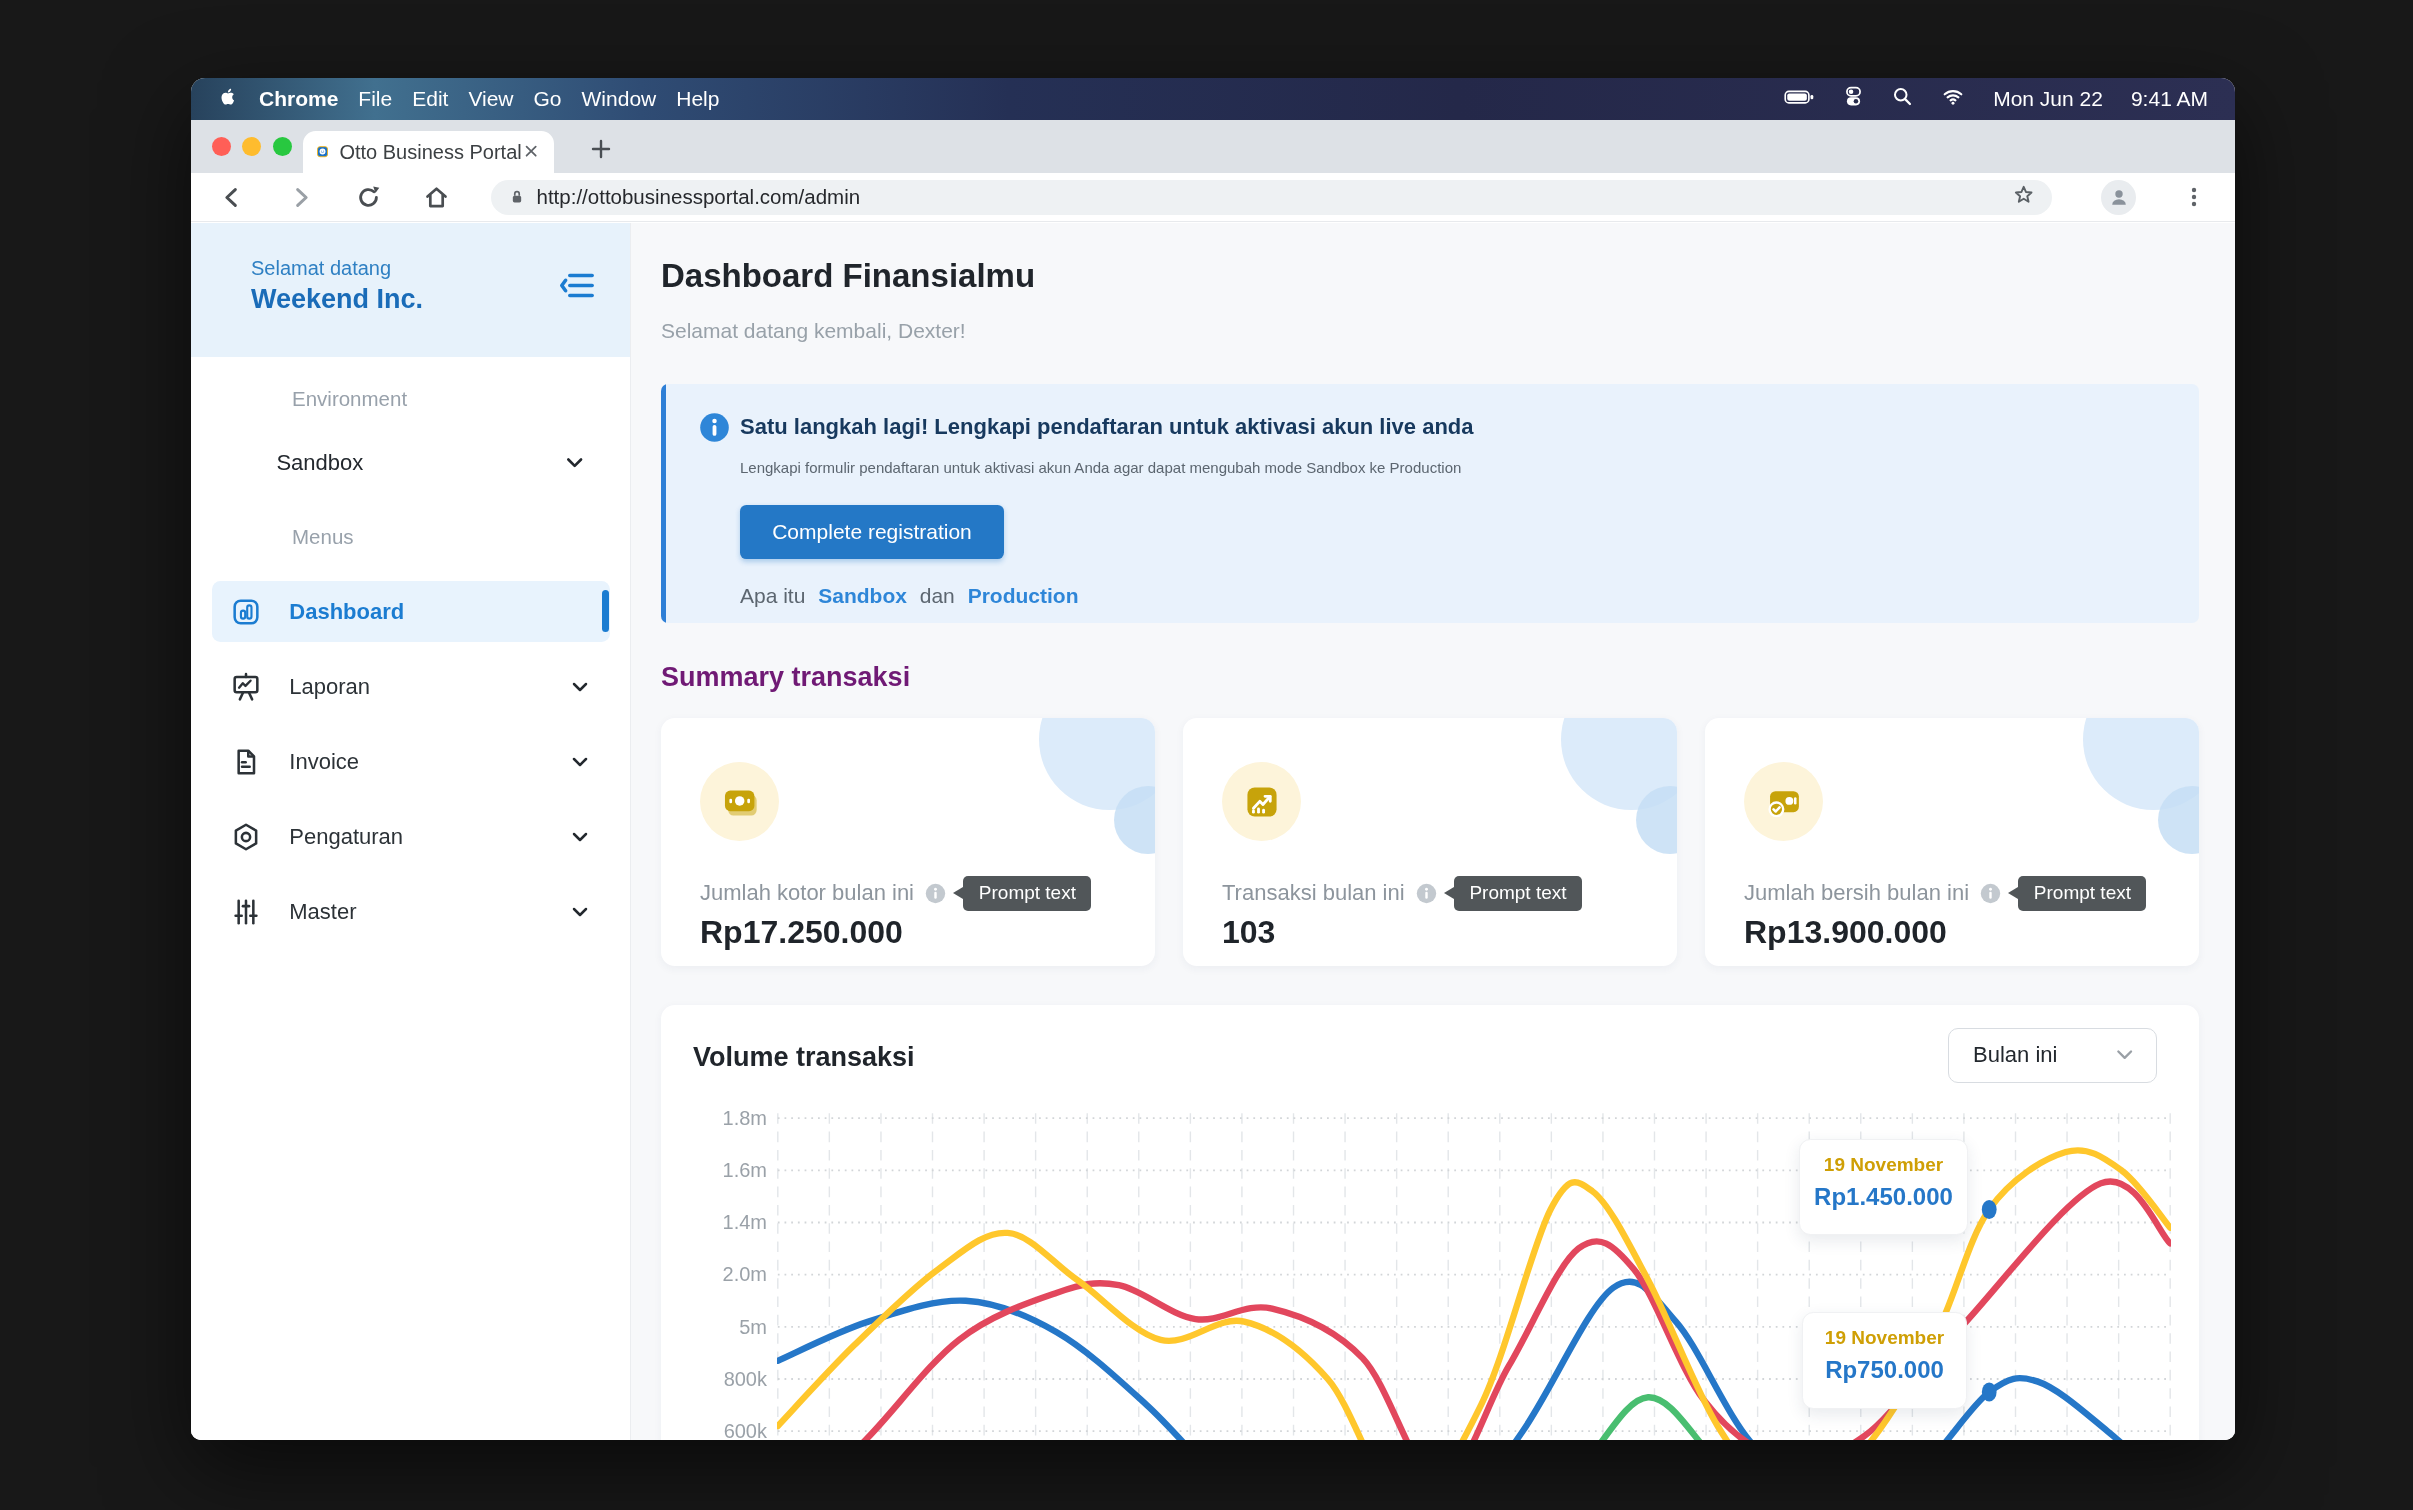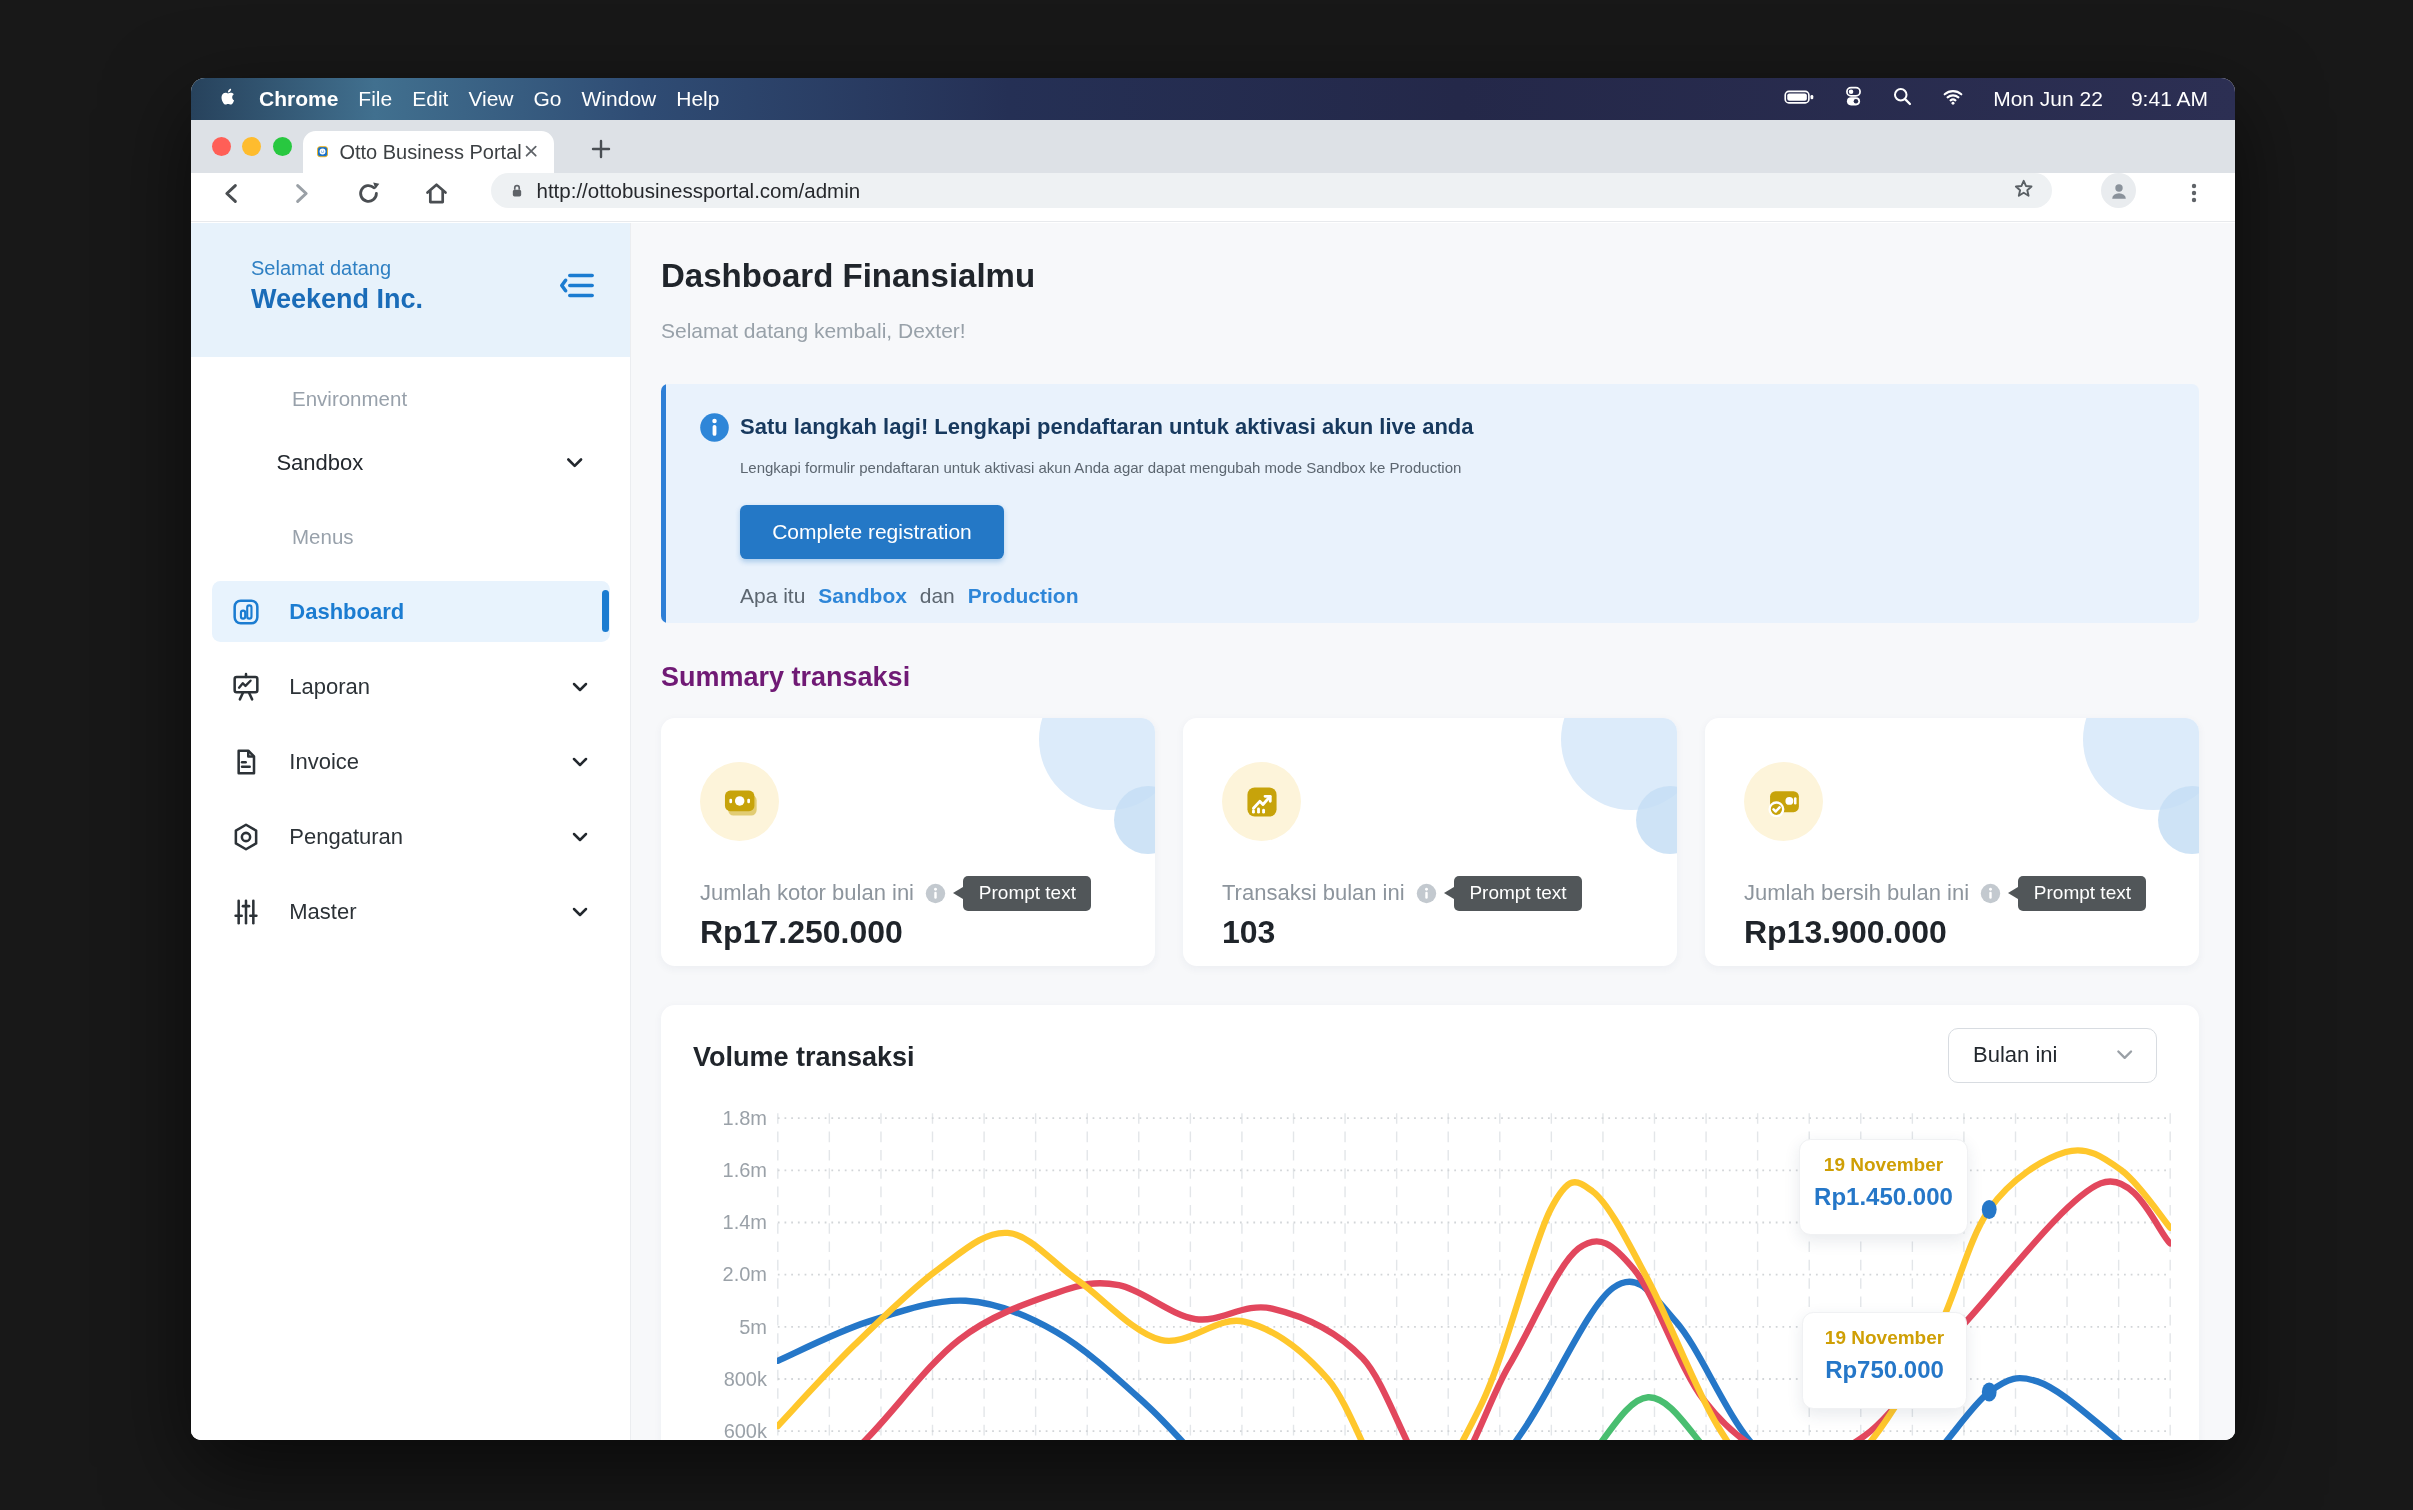--- a/index.html
+++ b/index.html
@@ -26,21 +26,21 @@
     display:flex; align-items:flex-end; }
   .lights { position:absolute; left:21px; top:17px; display:flex; gap:11.3px; }
   .light { width:19px; height:19px; border-radius:50%; }
   .tab { margin-left:112px; width:251px; height:42px; background:#fff; border-radius:12.7px 12.7px 0 0;
     display:flex; align-items:center; padding:0 14px; }
   .tab-title { font-size:20px; color:#3c4043; margin-left:11.3px; flex:1; white-space:nowrap; }
   .newtab { margin-left:35px; margin-bottom:10px; }
 
   
   .toolbar { position:absolute; left:0; top:95px; width:100%; height:49px; background:#fff;
-    display:flex; padding:0 21px; border-bottom:0.7px solid #e8eaed;gap:28px; }
+    display:flex; align-items:center; padding:0 21px; border-bottom:0.7px solid #e8eaed;gap:28px; }
   .navbtn { width:40px; height:40px; display:flex; align-items:center; justify-content:center; }
   .omnibox { flex:1; height:35px; margin:0 11.3px 0 7px; background:#eef1f3; border-radius:17.6px;
     display:flex; align-items:center; padding:0 15.5px; }
   .url { font-size:20.5px; color:#26282c; margin-left:10px; flex:1; white-space:nowrap; }
   .avatar-wrap { width:35px; height:35px; border-radius:50%; background:#e9ecef;
     display:flex; align-items:center; justify-content:center; margin:0 10px; }
 
   
   .page { position:absolute; left:0; top:145px; width:100%; height:1217px; display:flex; background:#f7f8fa; }
 

